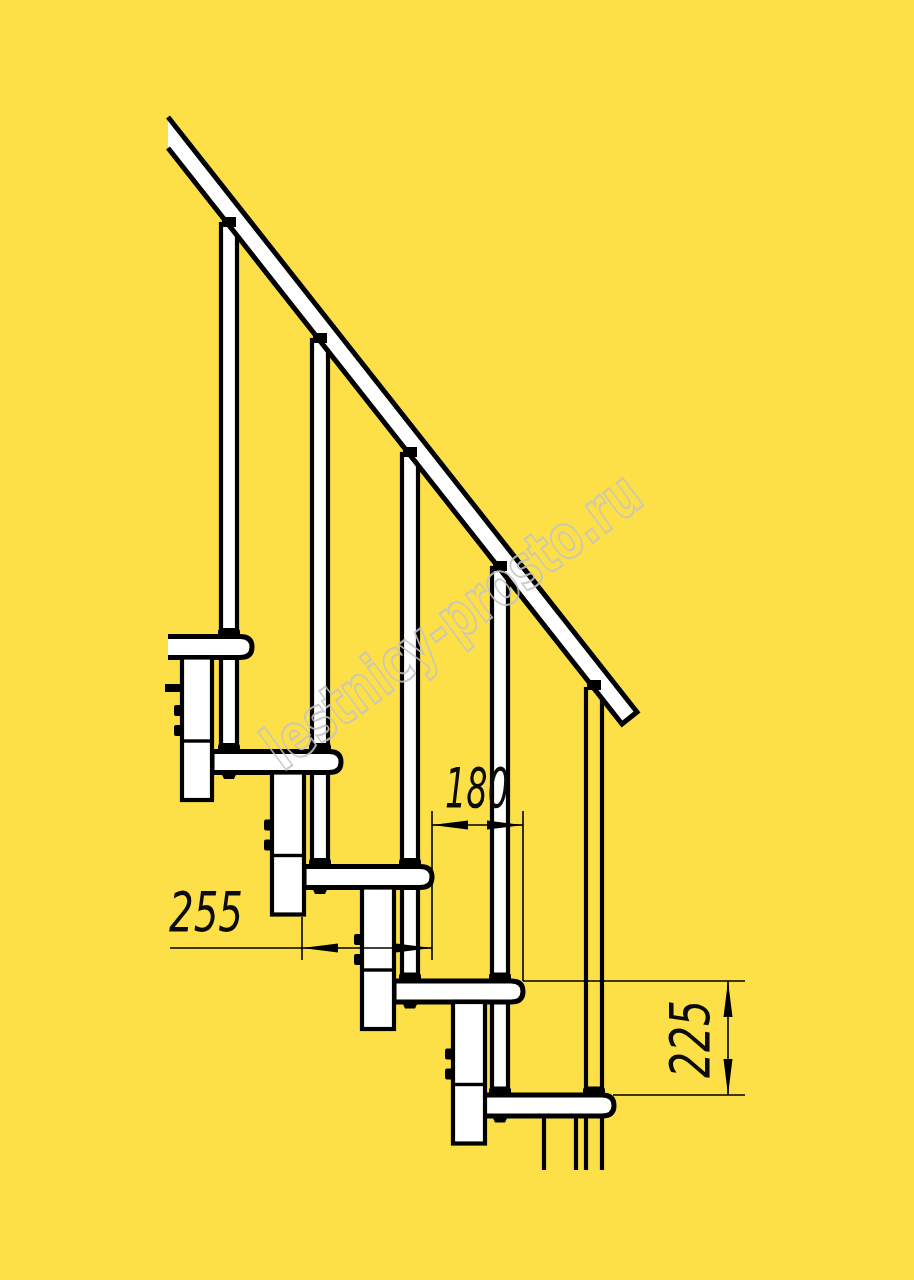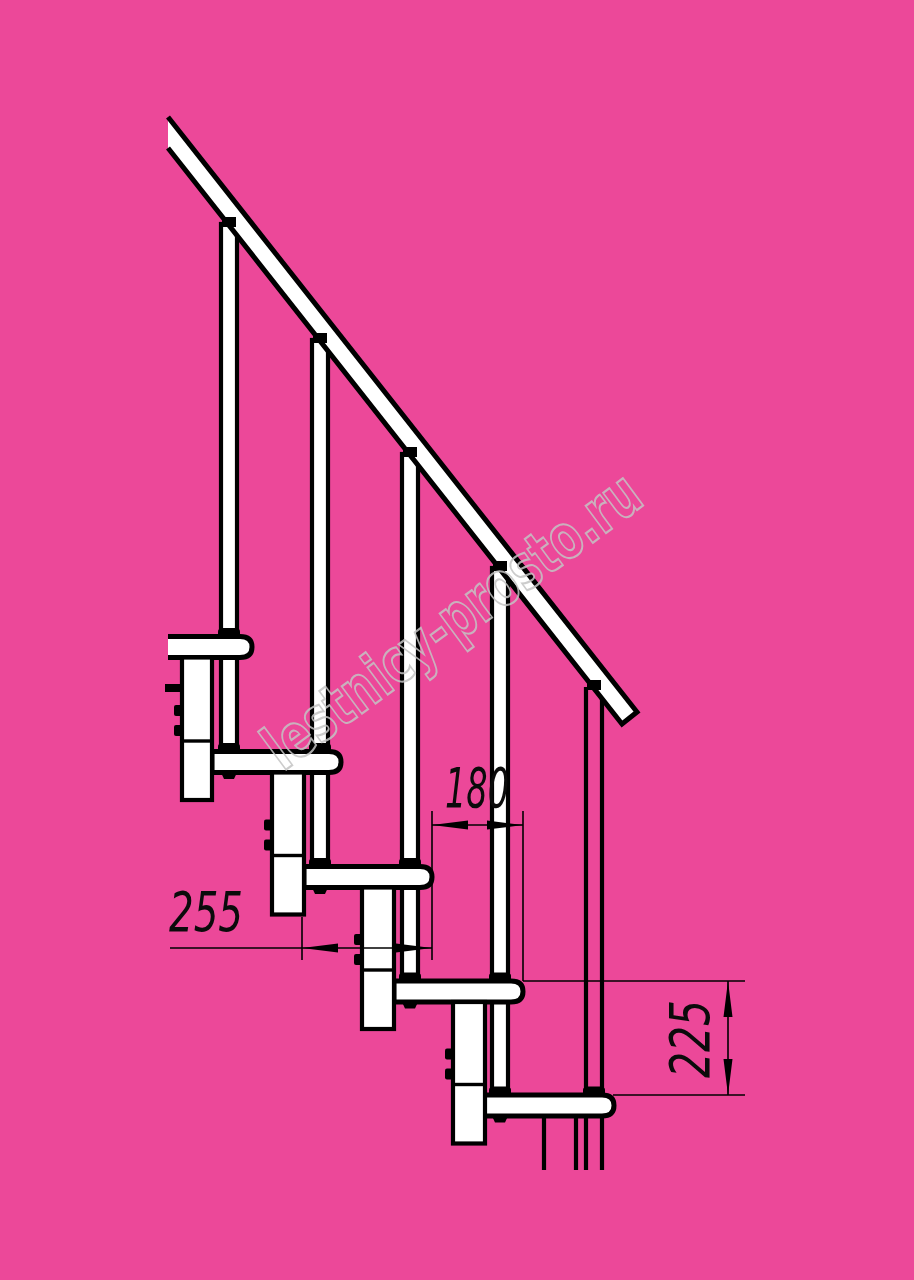--- a/index.html
+++ b/index.html
@@ -1,16 +1,16 @@
 <!DOCTYPE html>
 <html><head>
 <meta charset="utf-8">
 <style>
   html,body{margin:0;padding:0;background:#ffffff;width:914px;height:1280px;overflow:hidden;}
-  #stage{position:relative;width:914px;height:1280px;background:#ec4899;text-align:center;}
+  #stage{position:relative;width:914px;height:1280px;background:#fde047;text-align:center;}
   svg{position:absolute;left:0;top:0;}
   .dim-text{font-family:"DejaVu Sans",sans-serif;font-style:italic;font-weight:normal;fill:#0b0b0b;}
   .wm-text{font-family:"DejaVu Sans",sans-serif;font-weight:bold;fill:none;}
 </style>
 </head>
 <body>
 
 <div id="stage">
 <svg width="914" height="1280" viewBox="0 0 914 1280">
 

